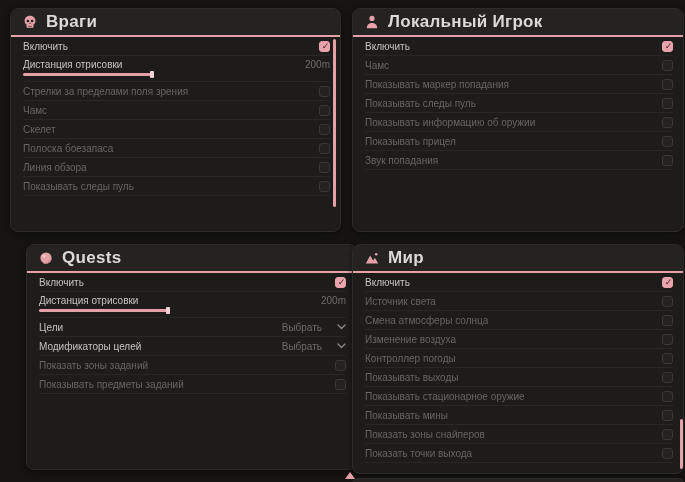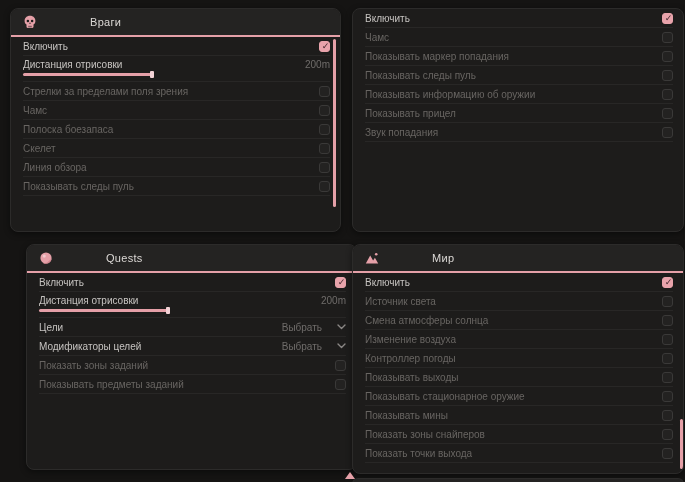--- a/index.html
+++ b/index.html
@@ -18,21 +18,21 @@
   #panel-local-player { left:352px; top:8px;   width:332px; height:224px; }
   #panel-quests       { left:26px;  top:244px; width:331px; height:226px; }
   #panel-world        { left:352px; top:244px; width:332px; height:230px; }
 
   .panel-header {
     height:28px; display:flex; align-items:center; gap:9px;
     padding:0 12px; background:#242322;
     border-bottom:2px solid #e5a0a8;
   }
   .panel-title {
-    font-size:11px; font-weight:normal; color:#dcd9d6; letter-spacing:.3px;margin-left:44px;
+    font-size:17px; font-weight:bold; color:#dcd9d6; letter-spacing:.3px;
   }
   .hicon { width:14px; height:14px; flex:0 0 auto; display:block; }
 
   .panel-body { position:relative; padding:0 10px 0 12px; }
 
   .row {
     position:relative; height:19px;
     display:flex; align-items:center; justify-content:space-between;
     border-bottom:1px solid rgba(255,255,255,.05);
   }
@@ -114,40 +114,47 @@
         </div>
         <div class="row checkbox">
           <span class="lbl">Стрелки за пределами поля зрения</span>
           <span class="cb"></span>
         </div>
         <div class="row checkbox">
           <span class="lbl">Чамс</span>
           <span class="cb"></span>
         </div>
         <div class="row checkbox">
+          <span class="lbl">Скелет</span>
+          <span class="cb"></span>
+        </div>
+        <div class="row checkbox">
           <span class="lbl">Полоска боезапаса</span>
           <span class="cb"></span>
         </div>
         <div class="row checkbox">
-          <span class="lbl">Скелет</span>
-          <span class="cb"></span>
-        </div>
-        <div class="row checkbox">
           <span class="lbl">Линия обзора</span>
           <span class="cb"></span>
         </div>
         <div class="row checkbox">
           <span class="lbl">Показывать следы пуль</span>
           <span class="cb"></span>
         </div>
       </div>
     <div class="vscroll"></div>
   </div>
 
   <div class="panel" id="panel-local-player">
+    <div class="panel-header">
+      <svg class="hicon" viewBox="0 0 14 14">
+        <circle cx="7" cy="3.4" r="2.6" fill="#e5a0a8"></circle>
+        <path fill="#e5a0a8" d="M1.8 13.2c0-3.4 2.3-5.2 5.2-5.2s5.2 1.8 5.2 5.2z"></path>
+      </svg>
+      <span class="panel-title">Локальный Игрок</span>
+    </div>
     <div class="panel-body">
         <div class="row checkbox">
           <span class="lbl bright">Включить</span>
           <span class="cb on">
             <span class="mark">✓</span>
           </span>
         </div>
         <div class="row checkbox">
           <span class="lbl">Чамс</span>
           <span class="cb"></span>

